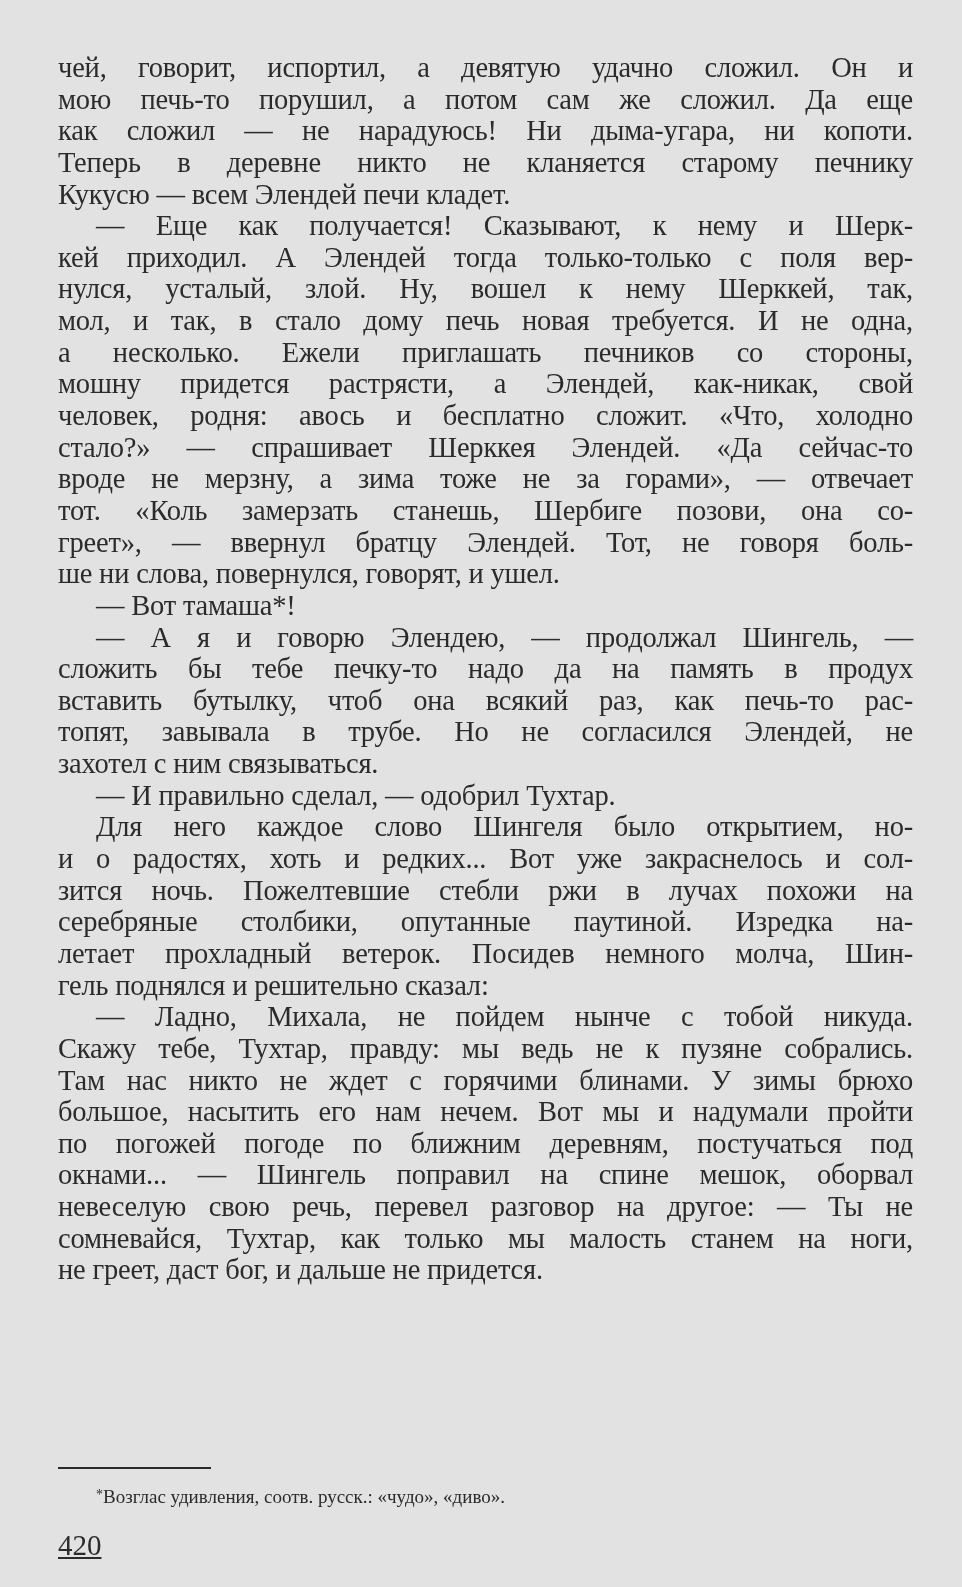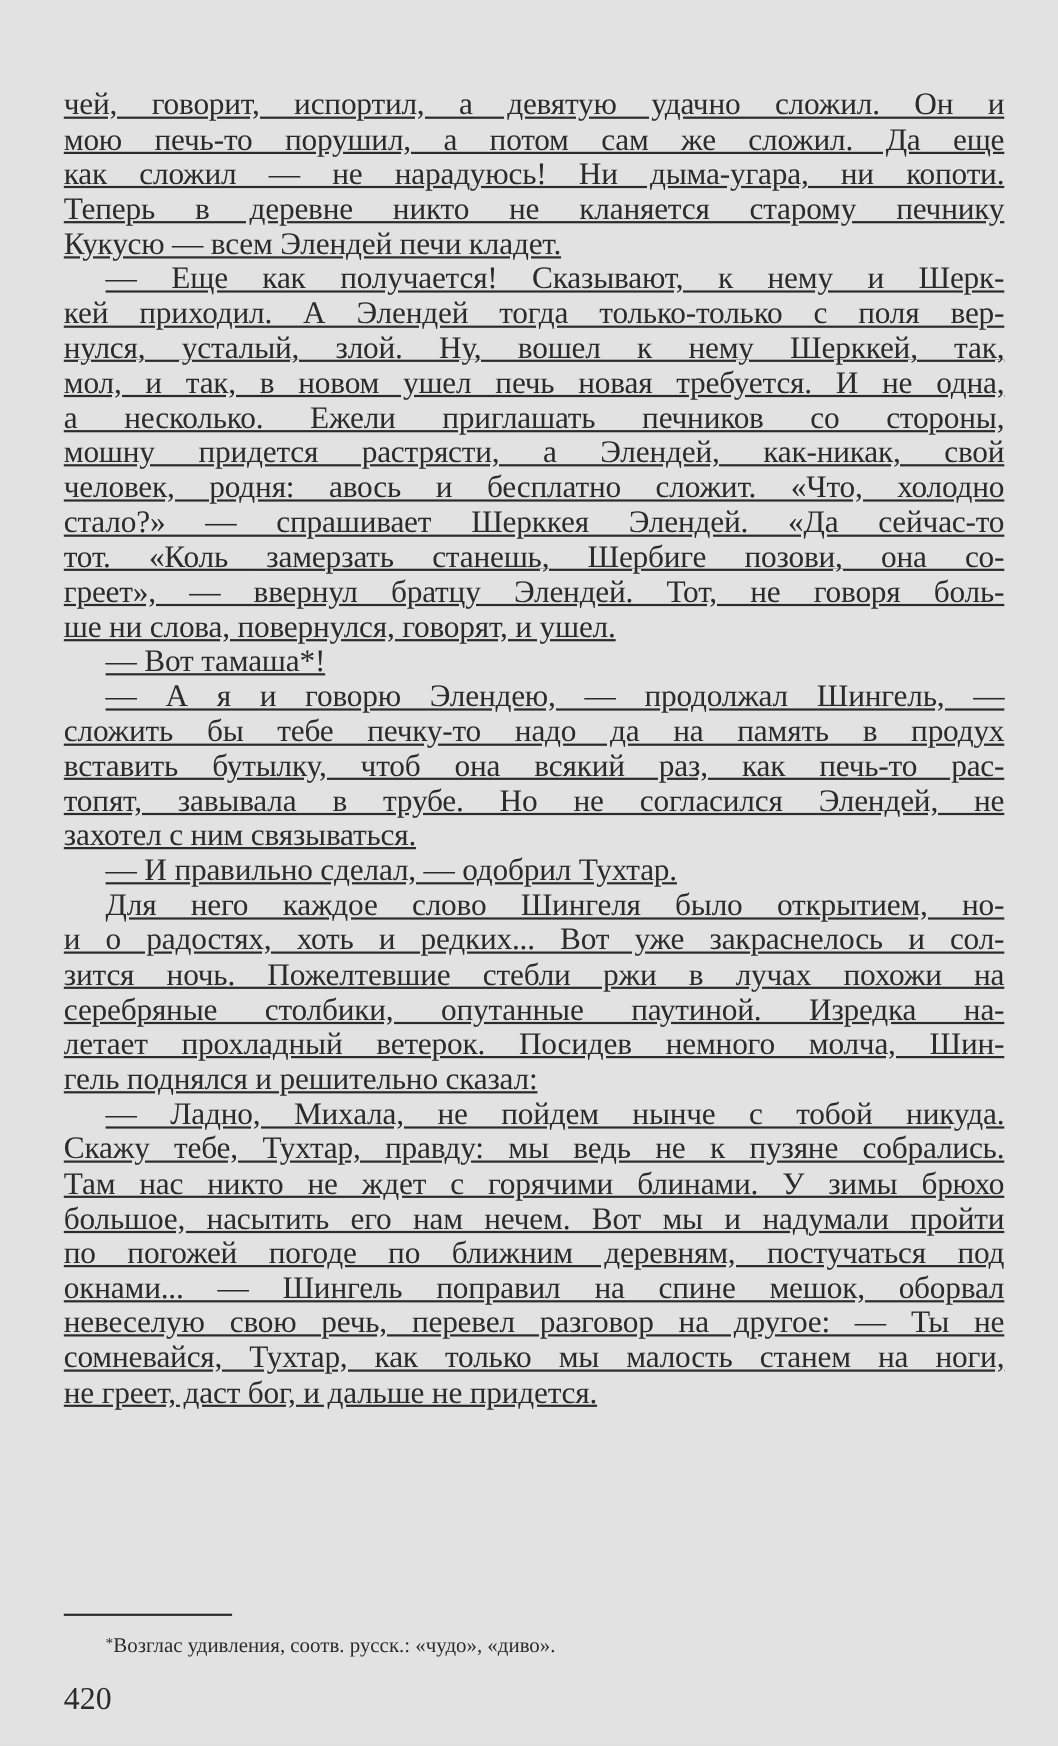--- a/index.html
+++ b/index.html
@@ -7,23 +7,22 @@
       width: 962px; height: 1587px;
       background: #e2e2e2;
       position: relative;
       overflow: hidden;
       font-family: "Liberation Serif", "DejaVu Serif", serif;
       color: #2b2b2b;
     }
     .page {
       position: absolute;
       left: 58px;
-      top: 80px;
+      top: 52px;
       width: 855px;
-      text-decoration: underline;
     }
     .line {
       display: block;
       height: 31.65px;
       line-height: 31.65px;
       font-size: 28.5px;
       white-space: nowrap;
       text-align: justify;
       text-align-last: justify;
       letter-spacing: -0.2px;
@@ -42,39 +41,41 @@
       font-size: 19px;
       line-height: 24px;
       white-space: nowrap;
     }
     .footnote .mark { font-size: 14px; vertical-align: 4px; }
     .page-number {
       position: absolute;
       left: 58px; top: 1528px;
       font-size: 29px;
       line-height: 34px;
+      text-decoration: underline;
     }
   </style>
 </head>
 <body>
 
 <div class="page" id="page-body">
     <span class="line">чей, говорит, испортил, а девятую удачно сложил. Он и</span>
     <span class="line">мою печь-то порушил, а потом сам же сложил. Да еще</span>
     <span class="line">как сложил — не нарадуюсь! Ни дыма-угара, ни копоти.</span>
     <span class="line">Теперь в деревне никто не кланяется старому печнику</span>
     <span class="line last">Кукусю — всем Элендей печи кладет.</span>
     <span class="line indent">— Еще как получается! Сказывают, к нему и Шерк-</span>
     <span class="line">кей приходил. А Элендей тогда только-только с поля вер-</span>
     <span class="line">нулся, усталый, злой. Ну, вошел к нему Шерккей, так,</span>
-    <span class="line">мол, и так, в новом ушел печь новая требуется. И не одна,</span>
+    <span class="line">мол, и так, в стало дому печь новая требуется. И не одна,</span>
     <span class="line">а несколько. Ежели приглашать печников со стороны,</span>
     <span class="line">мошну придется растрясти, а Элендей, как-никак, свой</span>
     <span class="line">человек, родня: авось и бесплатно сложит. «Что, холодно</span>
     <span class="line">стало?» — спрашивает Шерккея Элендей. «Да сейчас-то</span>
+    <span class="line">вроде не мерзну, а зима тоже не за горами», — отвечает</span>
     <span class="line">тот. «Коль замерзать станешь, Шербиге позови, она со-</span>
     <span class="line">греет», — ввернул братцу Элендей. Тот, не говоря боль-</span>
     <span class="line last">ше ни слова, повернулся, говорят, и ушел.</span>
     <span class="line indent last">— Вот тамаша*!</span>
     <span class="line indent">— А я и говорю Элендею, — продолжал Шингель, —</span>
     <span class="line">сложить бы тебе печку-то надо да на память в продух</span>
     <span class="line">вставить бутылку, чтоб она всякий раз, как печь-то рас-</span>
     <span class="line">топят, завывала в трубе. Но не согласился Элендей, не</span>
     <span class="line last">захотел с ним связываться.</span>
     <span class="line indent last">— И правильно сделал, — одобрил Тухтар.</span>

